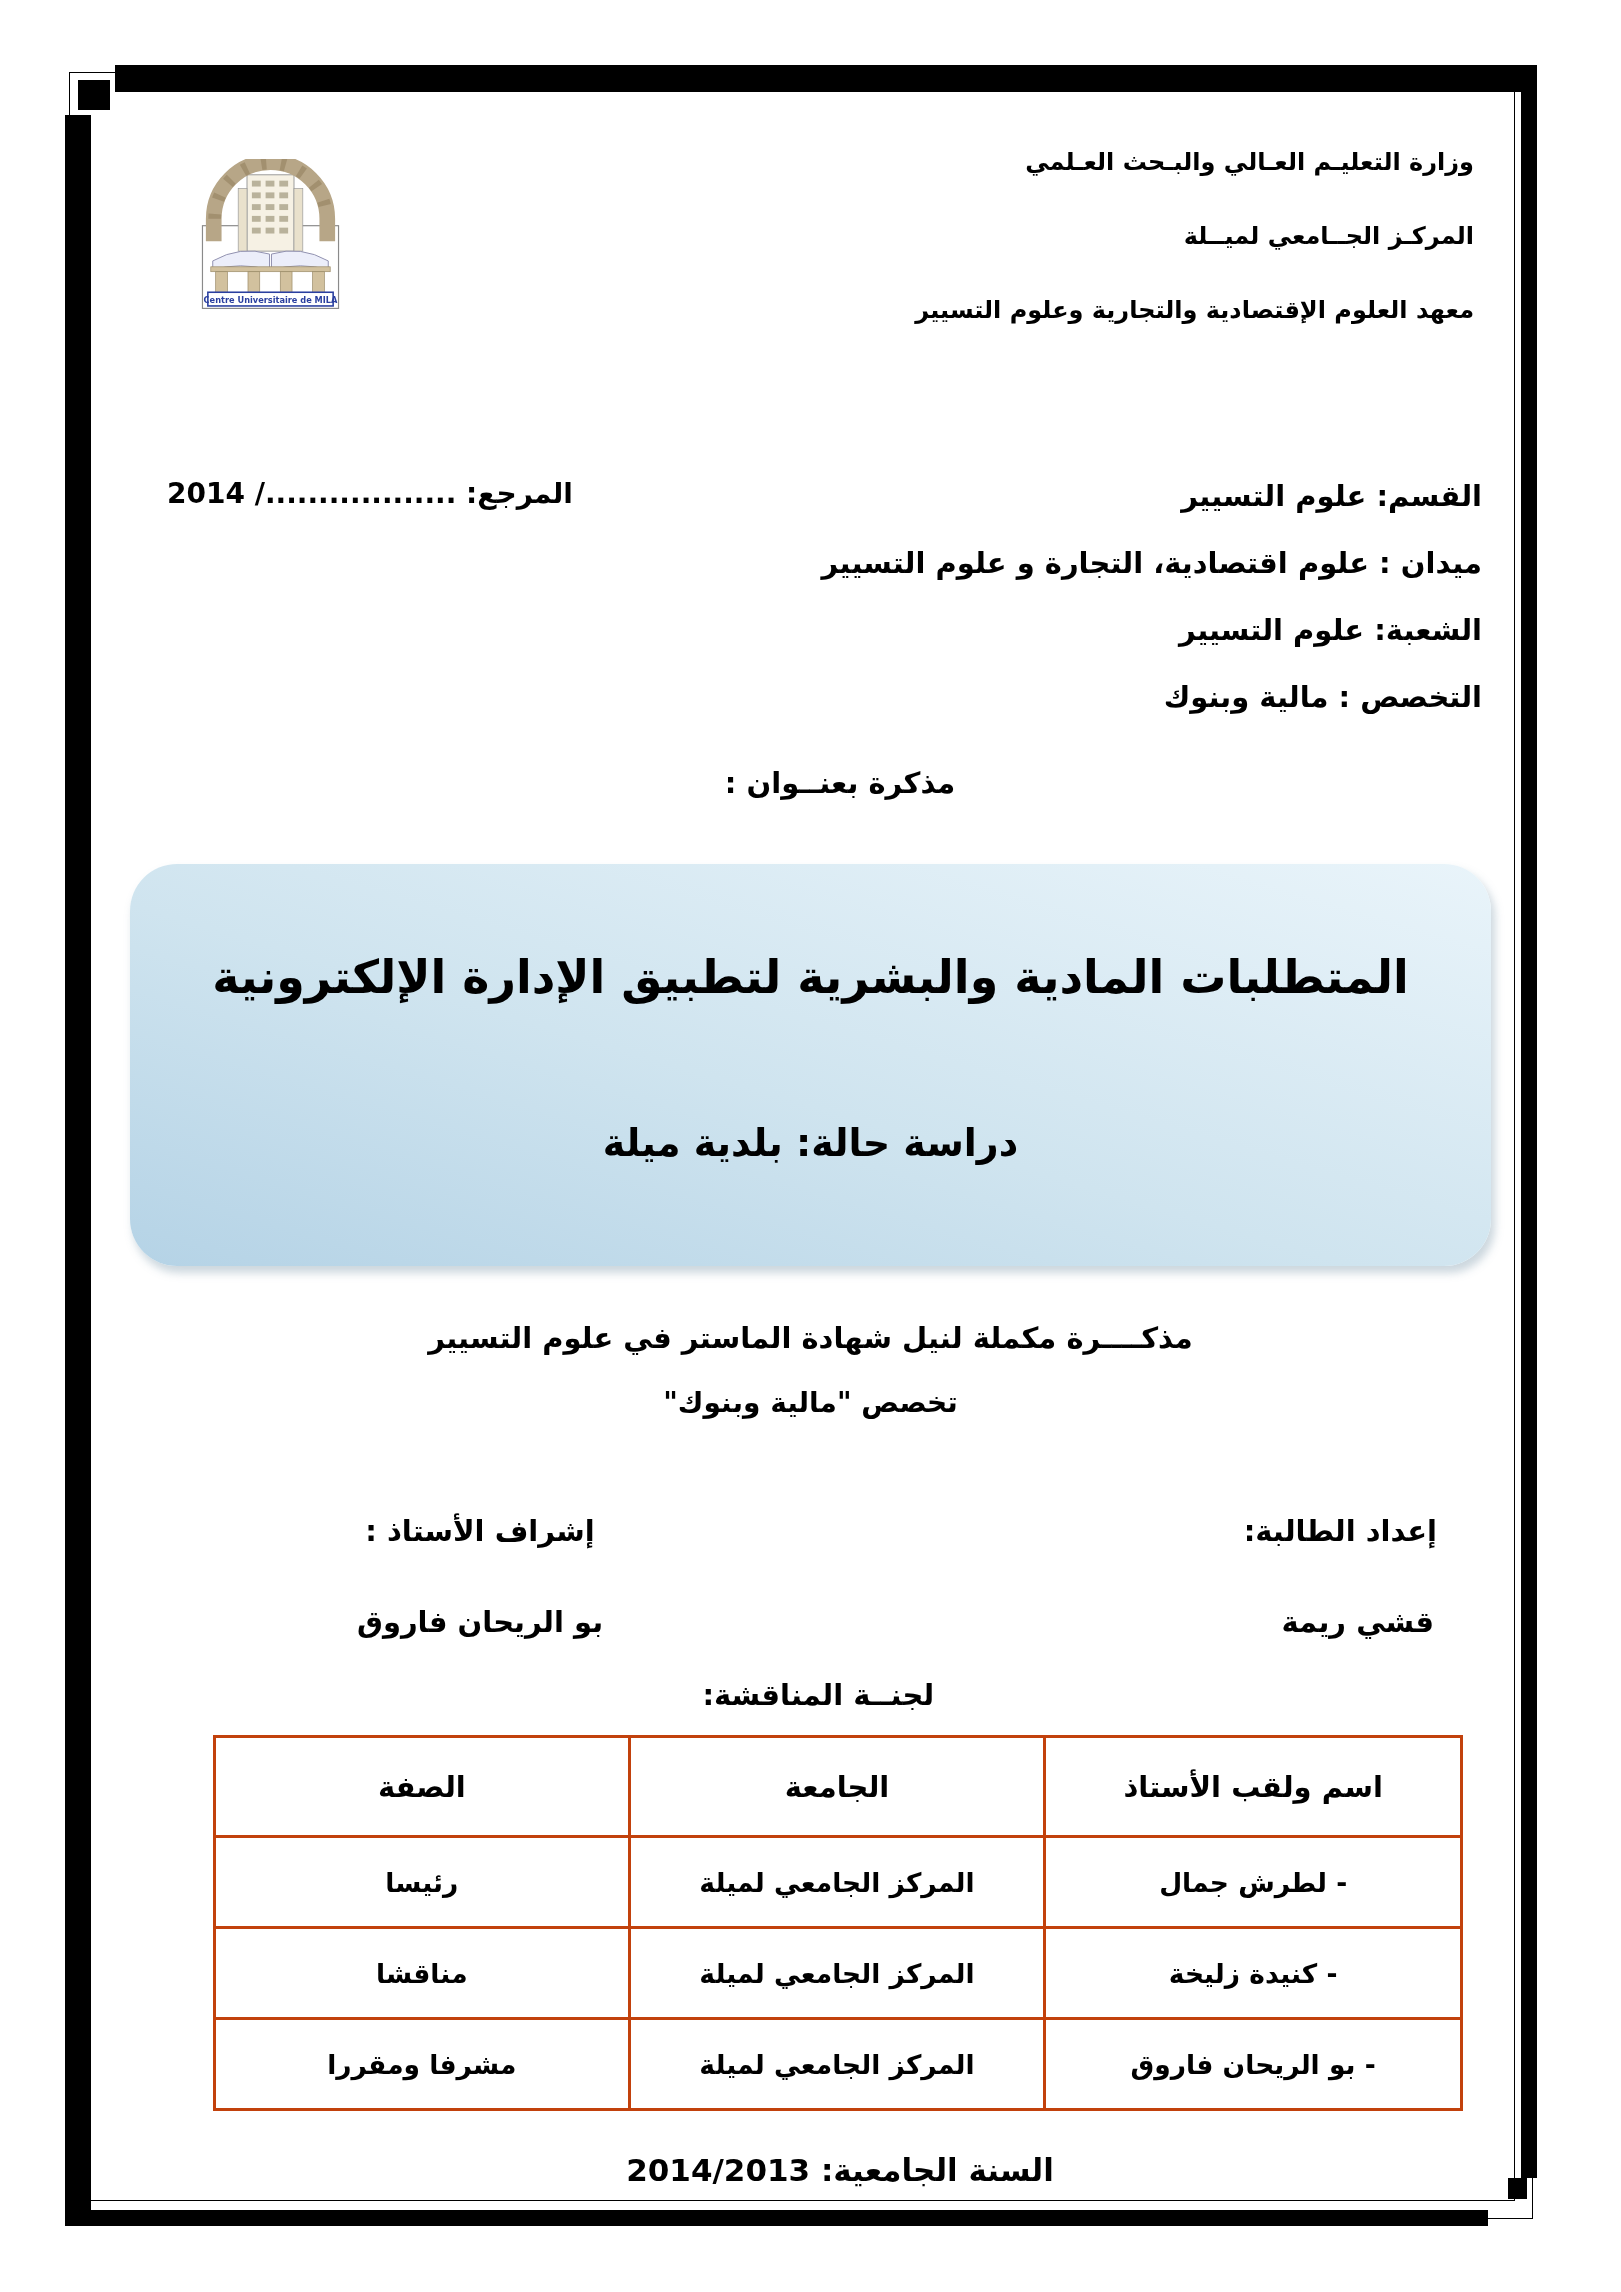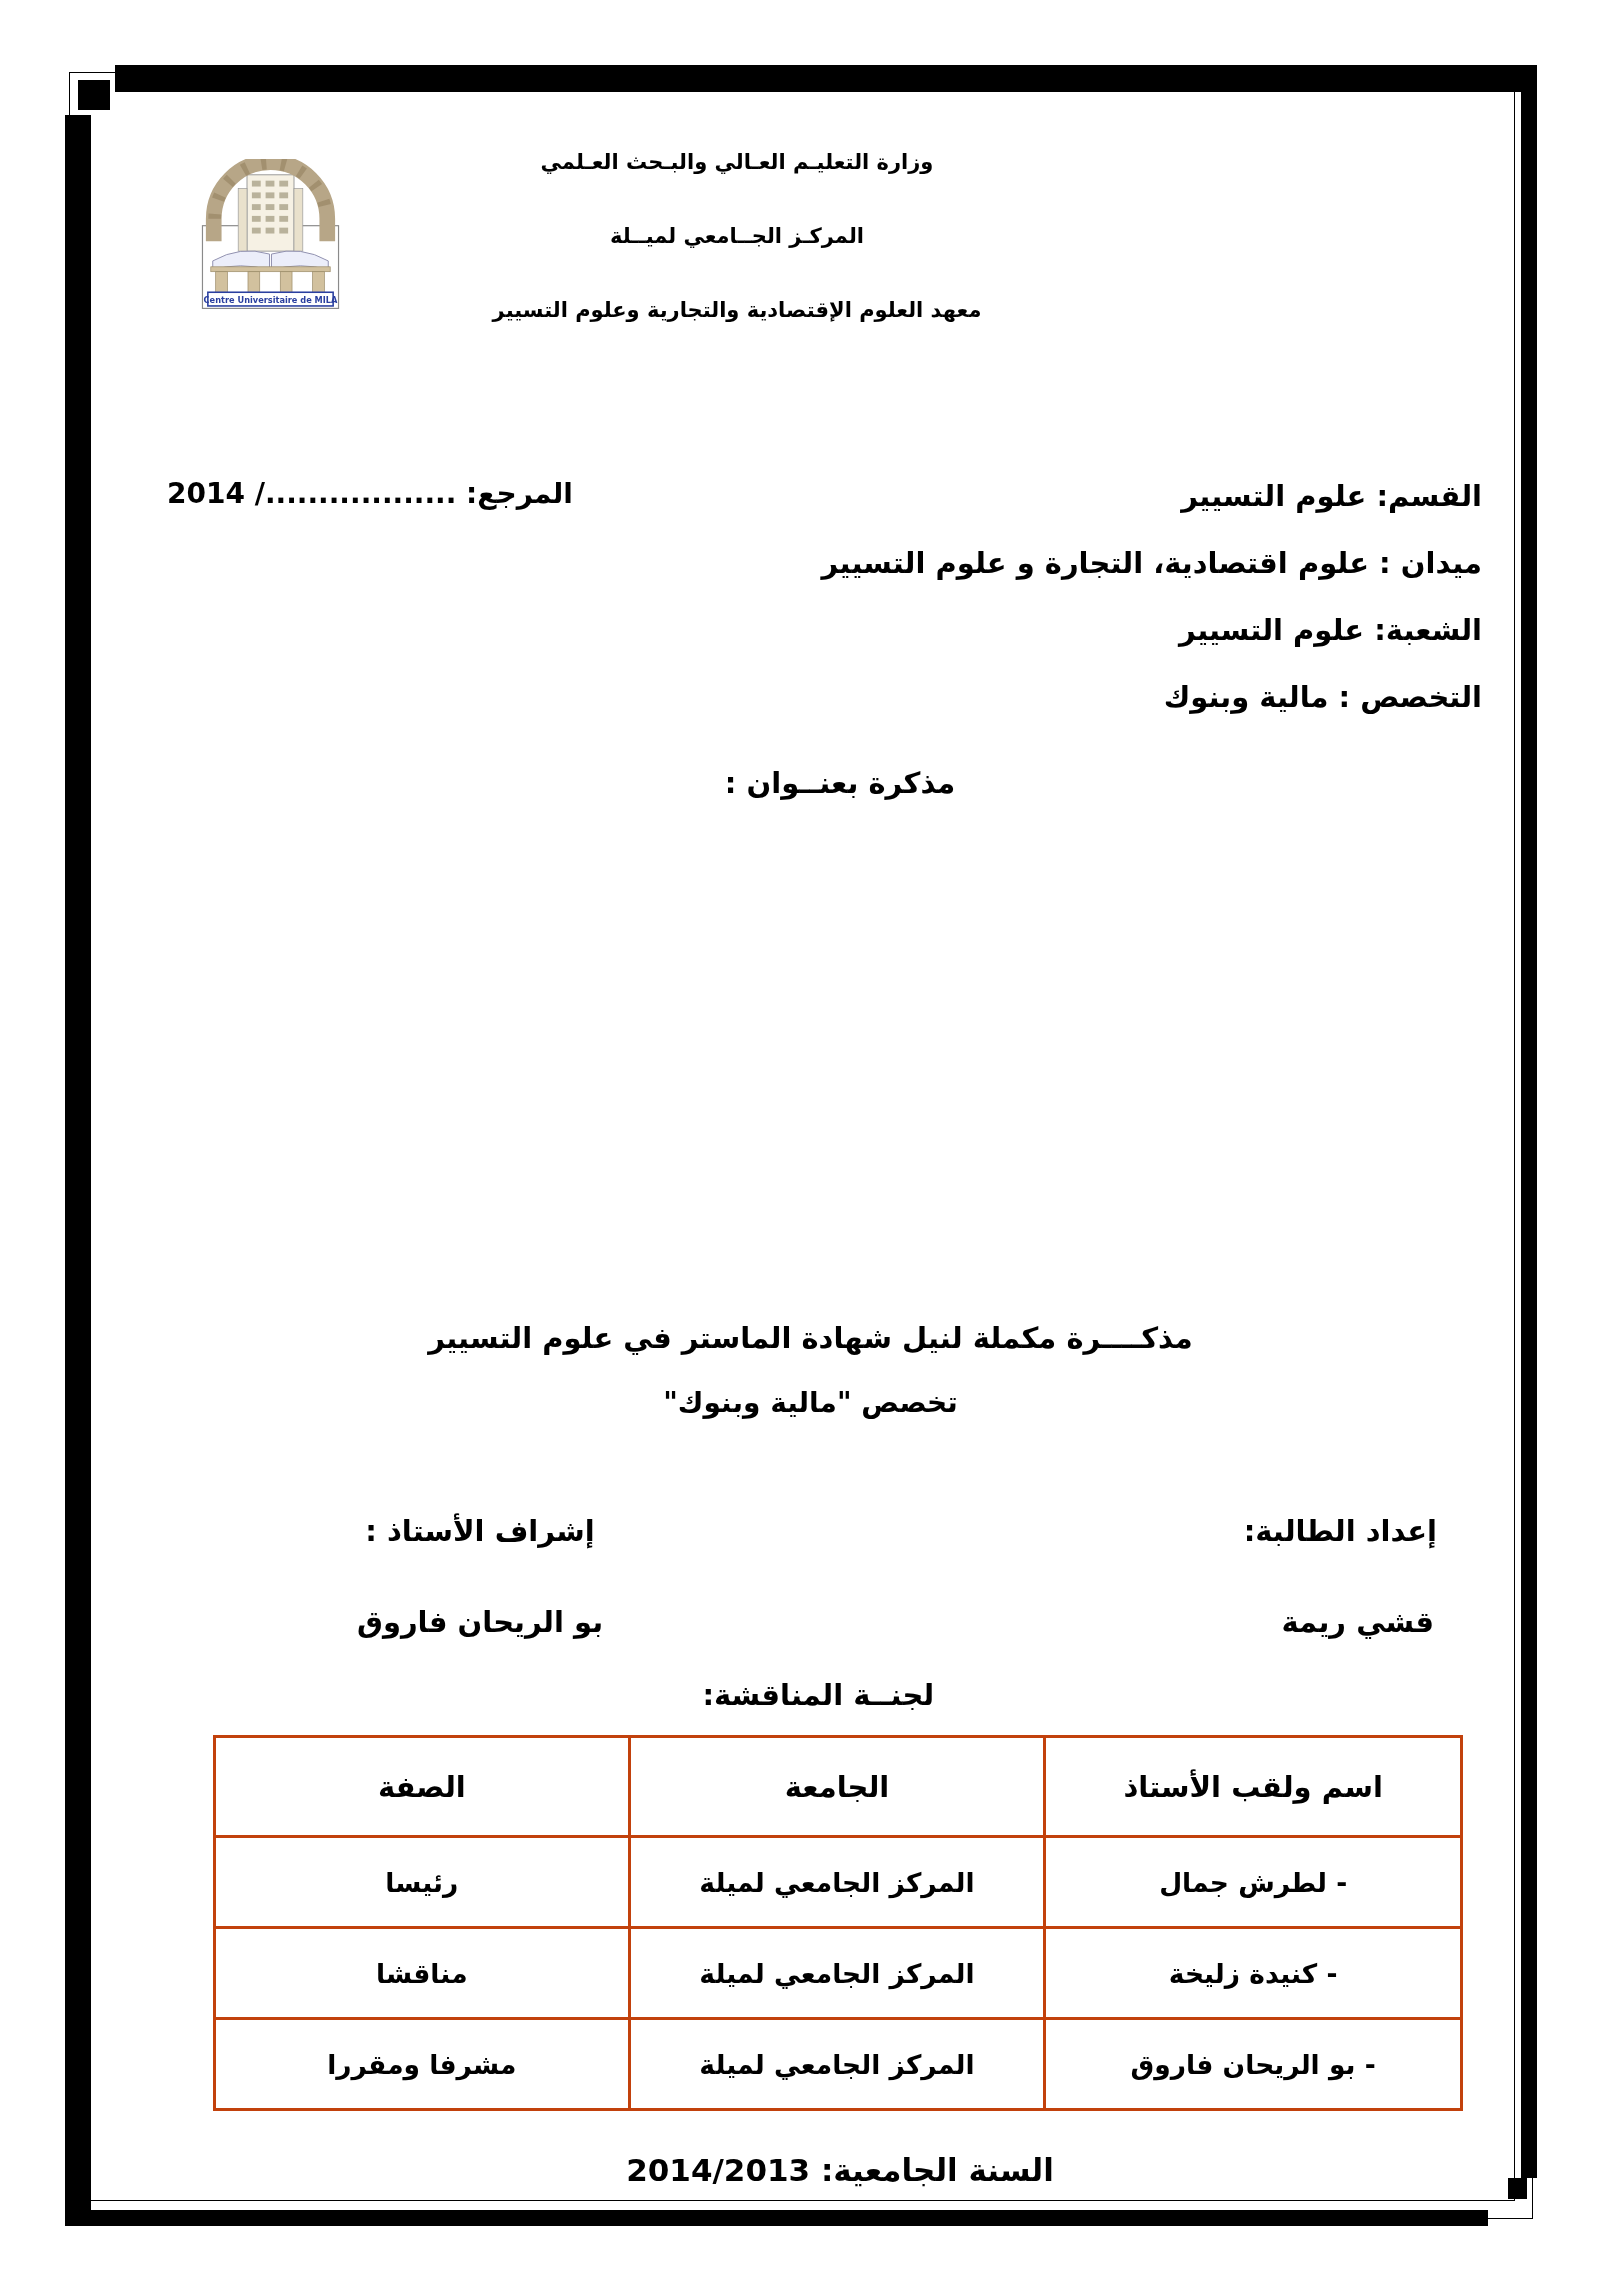--- a/index.html
+++ b/index.html
@@ -23,22 +23,22 @@
   .band-right{left:1521px;top:65px;width:15.7px;height:2113px;}
   .band-bottom{left:65px;top:2210px;width:1423px;height:15.7px;}
   .step-tl{left:78px;top:80px;width:32px;height:30px;}
   .step-br{left:1508px;top:2178px;width:18.6px;height:20.6px;}
   .seg-v-br{left:1532px;top:2178px;width:1px;height:41px;}
   .seg-h-br{left:1488px;top:2218px;width:45px;height:1px;}
 
   
   .header{
     position:absolute;left:0;right:147px;top:125px;
-    text-align:center;direction:rtl;
-    font-size:21px;line-height:74px;
+    direction:rtl;
+    font-size:24px;line-height:74px;
   }
   .logo{position:absolute;left:201px;top:159px;width:139px;height:151px;}
 
   
   .meta{
     position:absolute;right:139px;top:463px;
     direction:rtl;text-align:right;
     font-size:29px;line-height:67px;
   }
   .reference{
@@ -159,20 +159,24 @@
     <div>القسم: علوم التسيير</div>
     <div>ميدان : علوم اقتصادية، التجارة و علوم التسيير</div>
     <div>الشعبة: علوم التسيير</div>
     <div>التخصص : مالية وبنوك</div>
   </div>
 
   <div class="reference">المرجع: ................../ 2014</div>
 
   <div class="memo-label">مذكرة بعنــوان :</div>
 
+  <div class="title-box">
+    <div class="main-title">المتطلبات المادية والبشرية لتطبيق الإدارة الإلكترونية</div>
+    <div class="sub-title">دراسة حالة: بلدية ميلة</div>
+  </div>
 
   <div class="degree1">مذكــــرة مكملة لنيل شهادة الماستر في علوم التسيير</div>
   <div class="degree2">تخصص  "مالية وبنوك"</div>
 
   <div class="student-label">إعداد الطالبة:</div>
   <div class="supervisor-label">إشراف الأستاذ :</div>
   <div class="student-name">قشي ريمة</div>
   <div class="supervisor-name">بو الريحان فاروق</div>
 
   <div class="committee-heading">لجنــة المناقشة:</div>

